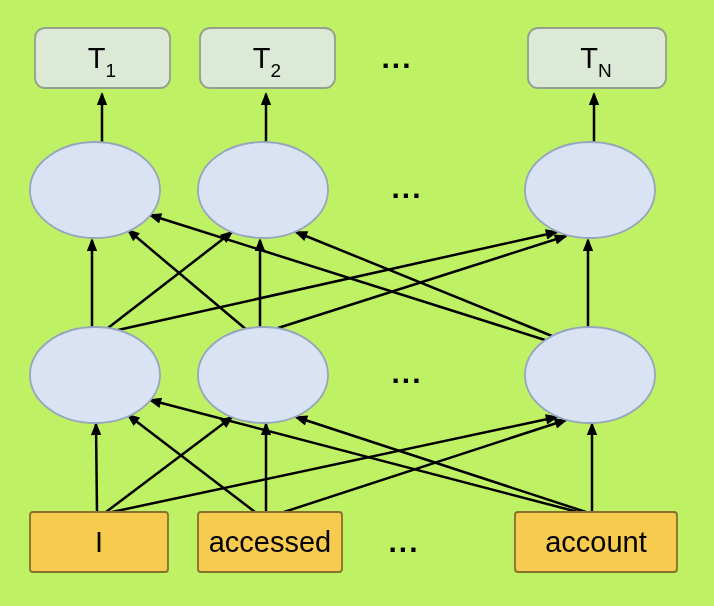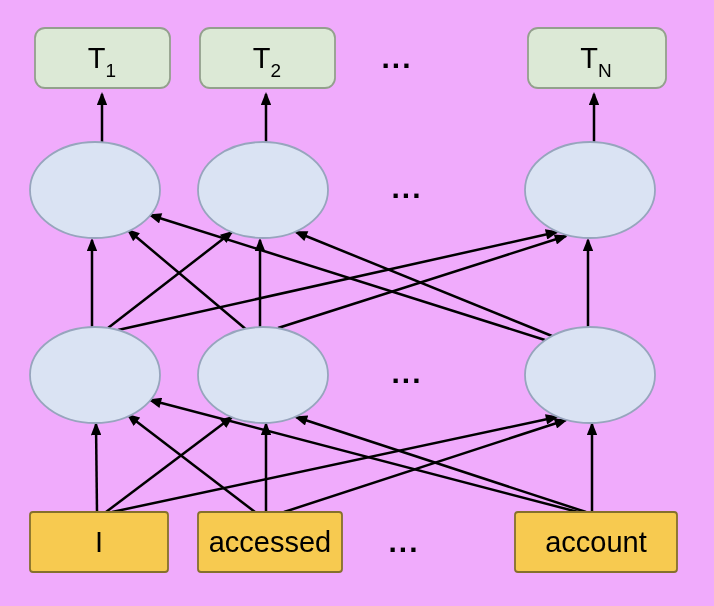--- a/index.html
+++ b/index.html
@@ -1,20 +1,20 @@
 <!DOCTYPE html>
 <html><head>
 <meta charset="utf-8">
 <style>
   html, body { margin: 0; padding: 0; background: #ffffff; }
   #stage {
     position: relative;
     width: 714px;
     height: 606px;
-    background: #f0abfc;
+    background: #bef264;
     font-family: "Liberation Sans", sans-serif;
   }
   svg { display: block; }
   .node-label {
     font-family: "Liberation Sans", sans-serif;
     font-size: 29px;
     fill: #000000;
   }
   .sub {
     font-size: 19px;

